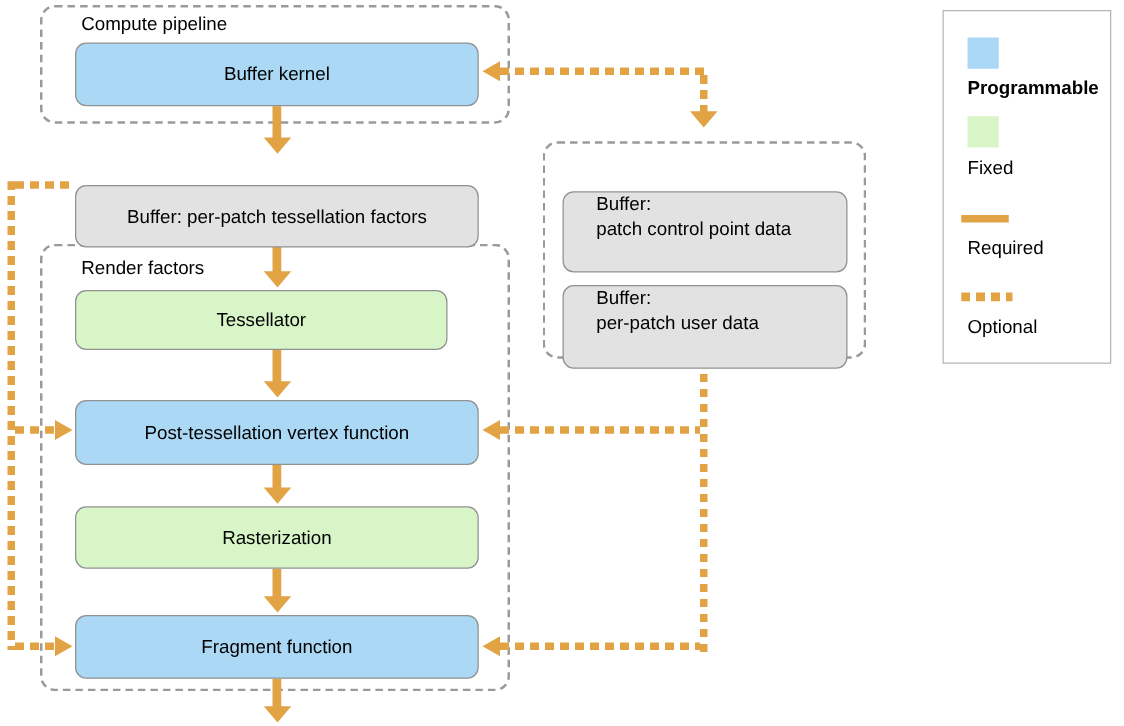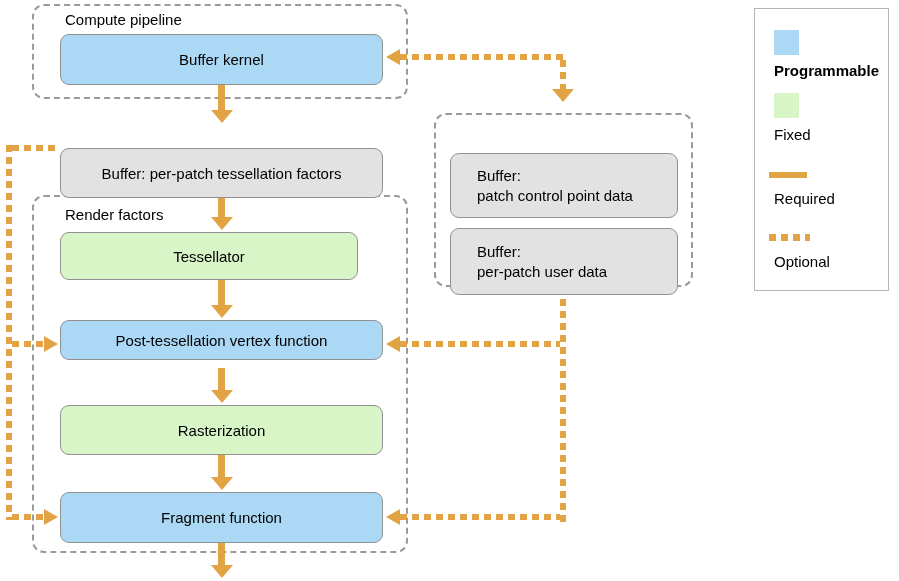--- a/index.html
+++ b/index.html
@@ -23,21 +23,21 @@
   }
   .group-label{position:absolute;font-size:15px;color:#000;white-space:nowrap;}
   .node{
     position:absolute;box-sizing:border-box;border:1px solid var(--box-border);
     border-radius:9px;display:flex;align-items:center;justify-content:center;
     text-align:center;line-height:19px;z-index:3;
   }
   .node.programmable{background:var(--programmable);}
   .node.fixed{background:var(--fixed);}
   .node.buffer{background:var(--buffer);margin-top:25px;}
-  .node.left-text{flex-direction:column;align-items:flex-start;justify-content:center;
+  .node.left-text{flex-direction:column;align-items:flex-start;justify-content:flex-start;
     text-align:left;padding-left:26px;line-height:20px;}
   .shaft-v{position:absolute;width:7px;background:var(--connector);z-index:2;}
   .head-down{position:absolute;width:0;height:0;z-index:2;
     border-left:11px solid transparent;border-right:11px solid transparent;
     border-top:13px solid var(--connector);}
   .head-left{position:absolute;width:0;height:0;z-index:2;
     border-top:8px solid transparent;border-bottom:8px solid transparent;
     border-right:14px solid var(--connector);}
   .head-right{position:absolute;width:0;height:0;z-index:2;
     border-top:8px solid transparent;border-bottom:8px solid transparent;
@@ -78,21 +78,21 @@
   </div>
 
   <div class="node buffer" style="left:60px;top:123px;width:323px;height:50px;">
     <span>Buffer: per-patch tessellation factors</span>
   </div>
 
   <div class="node fixed" style="left:60px;top:232px;width:298px;height:48px;">
     <span>Tessellator</span>
   </div>
 
-  <div class="node programmable" style="left:60px;top:320px;width:323px;height:40px;">
+  <div class="node programmable" style="left:60px;top:320px;width:323px;height:52px;">
     <span>Post-tessellation vertex function</span>
   </div>
 
   <div class="node programmable" style="left:60px;top:492px;width:323px;height:51px;">
     <span>Fragment function</span>
   </div>
 
   <div class="node fixed" style="left:60px;top:405px;width:323px;height:50px;">
     <span>Rasterization</span>
   </div>

